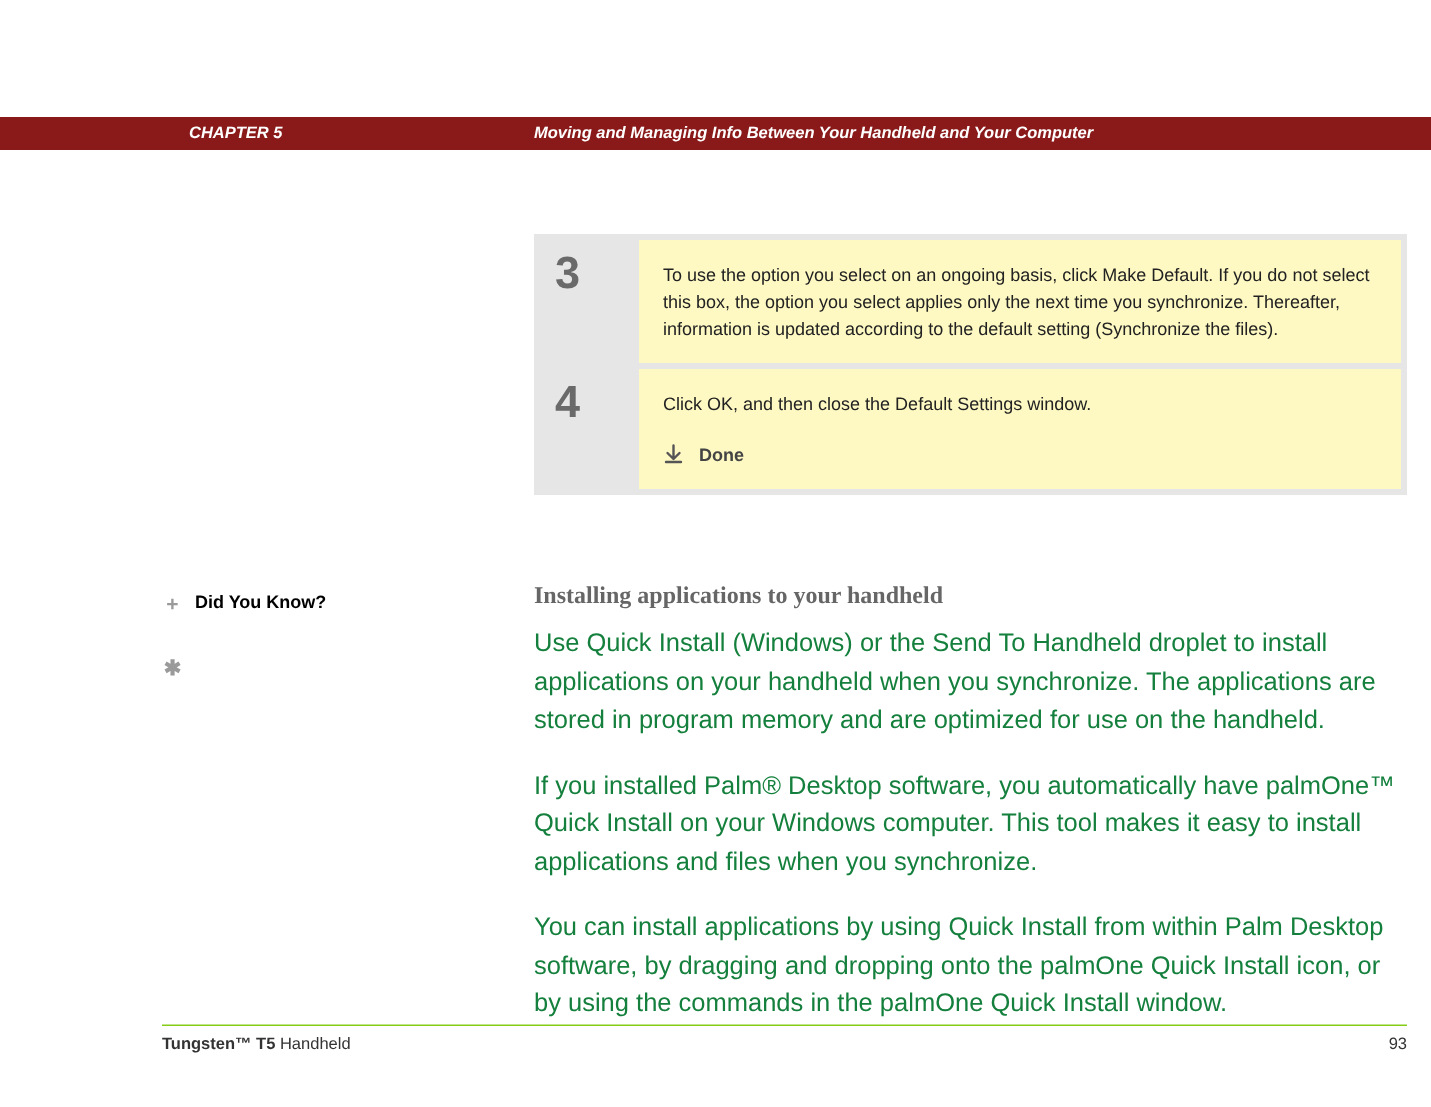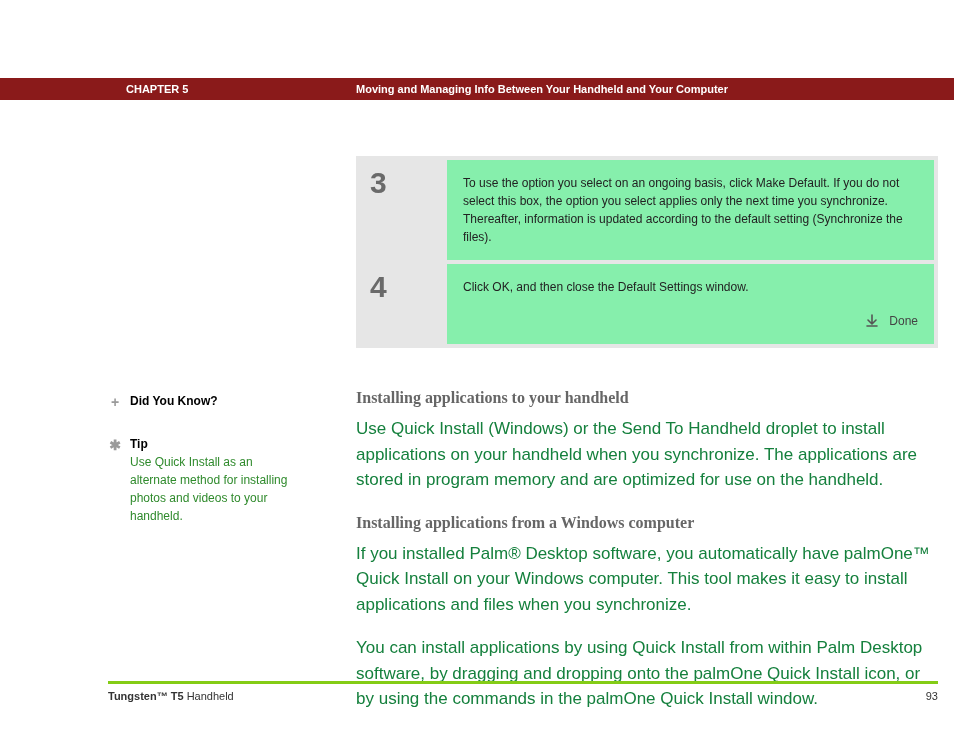--- a/index.html
+++ b/index.html
@@ -17,20 +17,21 @@
     top: 78px;
     left: 0;
     right: 0;
     height: 22px;
     background: #8a1a1a;
     color: #fff;
     display: flex;
     align-items: center;
     font-size: 11px;
     font-weight: bold;
+    font-style: italic;
   }
   .header-chapter {
     position: absolute;
     left: 126px;
   }
   .header-title {
     position: absolute;
     left: 356px;
     text-align: right;
   }
@@ -58,35 +59,33 @@
     width: 66px;
     background: #e6e6e6;
     font-size: 30px;
     font-weight: bold;
     color: #6a6a6a;
     padding: 6px 0 0 10px;
     font-family: Arial, sans-serif;
   }
   .step-body {
     flex: 1;
-    background: #86efac;
+    background: #fef9c3;
     padding: 14px 16px 14px 16px;
     font-size: 12px;
     line-height: 1.5;
     color: #222;
-    margin-left: 21px;
   }
   .done-wrap {
     margin-top: 16px;
     display: flex;
     align-items: center;
     gap: 10px;
-    font-weight: normal;
+    font-weight: bold;
     color: #444;
-    justify-content: flex-end;
   }
   .done-icon svg { display: block; }
 
   .sidebar {
     position: absolute;
     left: 108px;
     top: 288px;
     width: 190px;
   }
   .side-item {
@@ -132,21 +131,21 @@
     font-size: 17px;
     color: #15803d;
     margin-bottom: 18px;
   }
 
   .footer {
     position: absolute;
     left: 108px;
     right: 16px;
     bottom: 36px;
-    border-top: 3px solid #84cc16;
+    border-top: 1px solid #84cc16;
     padding-top: 6px;
     font-size: 11px;
     color: #333;
     display: flex;
     justify-content: space-between;
   }
   .footer .prod strong { font-weight: bold; }
 </style>
 </head>
 <body>
@@ -181,32 +180,27 @@
 
   <div class="sidebar">
     <div class="side-item">
       <div class="side-icon">+</div>
       <div>
         <div class="side-head">Did You Know?</div>
       </div>
     </div>
     <div class="side-item">
       <div class="side-icon">✱</div>
-      <div>
-        <div class="side-head">Tip</div>
-        <div class="side-body">Use Quick Install as an alternate method for installing photos and videos to your handheld.</div>
-      </div>
     </div>
   </div>
 
   <div class="main-text">
     <div class="section-h">Installing applications to your handheld</div>
     <div class="section-p">Use Quick Install (Windows) or the Send To Handheld droplet to install applications on your handheld when you synchronize. The applications are stored in program memory and are optimized for use on the handheld.</div>
 
-    <div class="section-h">Installing applications from a Windows computer</div>
     <div class="section-p">If you installed Palm® Desktop software, you automatically have palmOne™ Quick Install on your Windows computer. This tool makes it easy to install applications and files when you synchronize.</div>
     <div class="section-p">You can install applications by using Quick Install from within Palm Desktop software, by dragging and dropping onto the palmOne Quick Install icon, or by using the commands in the palmOne Quick Install window.</div>
   </div>
 
 </div>
 
 <div class="footer">
   <span class="prod">
     <strong>Tungsten™ T5</strong><span> Handheld</span>
   </span>

